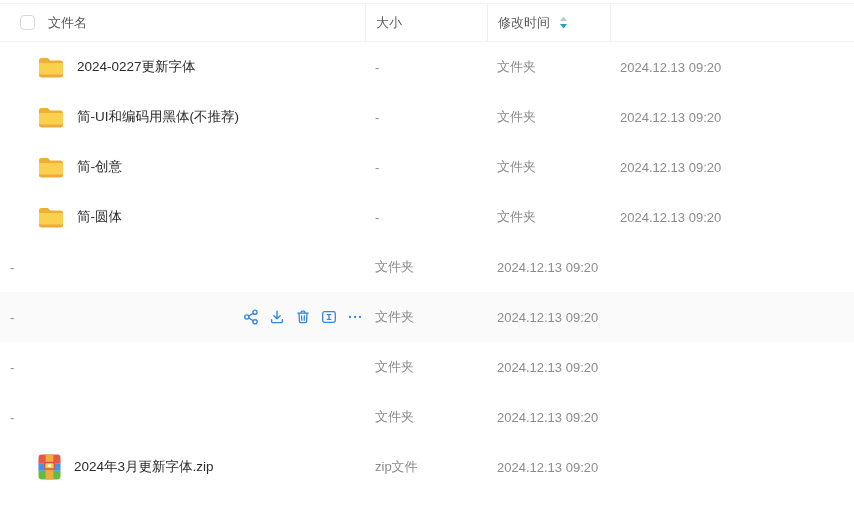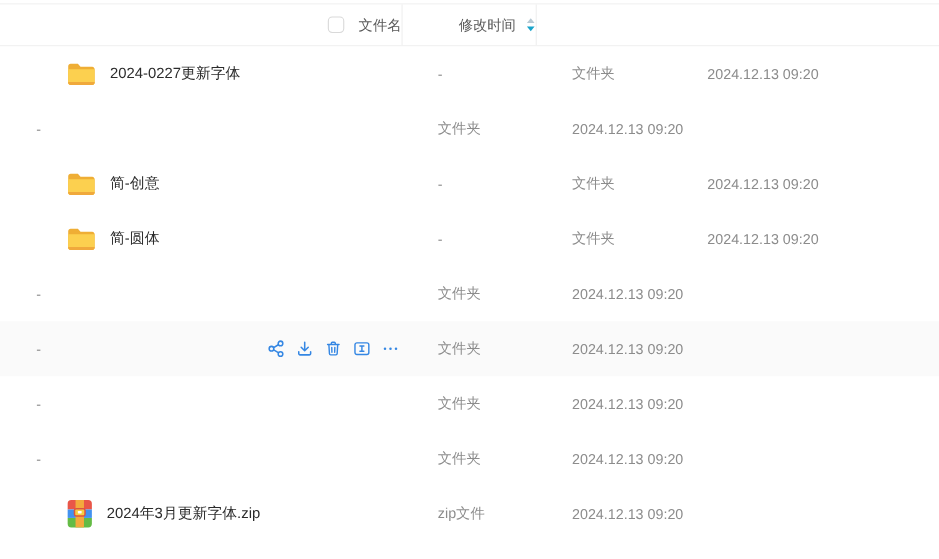--- a/index.html
+++ b/index.html
@@ -9,30 +9,30 @@
     -webkit-font-smoothing:antialiased;
   }
   .grid-cols{display:grid;grid-template-columns:365px 122px 123px 145px 1fr;}
 
   
   .list-header{
     height:37px;margin-top:3px;align-items:stretch;
     border-top:1px solid #f1f1f1;border-bottom:1px solid #f1f1f1;
     color:#595959;font-size:13px;
   }
-  .hcell{display:flex;align-items:center;padding-left:10px;border-left:1px solid #efefef;height:100%;justify-content:flex-end;}
+  .hcell{display:flex;align-items:center;padding-left:10px;border-left:1px solid #efefef;height:100%;}
   .hcell.first{border-left:none;padding-left:20px;gap:13px;}
   .checkbox{
     width:15px;height:15px;border:1px solid #d9d9d9;border-radius:4px;
     background:#fff;box-sizing:border-box;flex:0 0 auto;
   }
   .sort-wrap{margin-left:9px;display:inline-flex;cursor:pointer;}
 
   
-  .row{height:50px;align-items:center;position:relative;cursor:default;padding-left:23px;}
+  .row{height:50px;align-items:center;position:relative;cursor:default;}
   .row.hovered{background:#fafafa;}
   .name-cell{display:flex;align-items:center;padding-left:38px;gap:13px;min-width:0;}
   .file-name{font-size:13.5px;color:#2b2b2b;white-space:nowrap;overflow:hidden;text-overflow:ellipsis;}
   .file-icon{display:inline-flex;flex:0 0 auto;line-height:0;}
   .row-check{position:absolute;left:12px;top:17px;visibility:hidden;}
   .row.hovered .row-check{visibility:visible;}
   .actions{
     position:absolute;left:243px;top:0;height:100%;
     display:none;align-items:center;gap:10px;
   }
@@ -44,20 +44,23 @@
 <body>
 
 <div>
 
   <div class="grid-cols list-header">
     <div class="hcell first">
       <span class="checkbox"></span>
       <span>文件名</span>
     </div>
     <div class="hcell">
+      <span>大小</span>
+    </div>
+    <div class="hcell">
       <span>修改时间</span>
       <span class="sort-wrap">
         <svg width="9" height="13" viewBox="0 0 9 13">
           <path d="M4.5 0.6 L8 5 H1 Z" fill="#b7c9d4"></path>
           <path d="M4.5 12.4 L1 8 H8 Z" fill="#18a4cb"></path>
         </svg>
       </span>
     </div>
     <div class="hcell"></div>
   </div>
@@ -77,20 +80,32 @@
       <span class="file-name">2024-0227更新字体</span>
     </div>
 
     <div class="val">-</div>
     <div class="val">文件夹</div>
     <div class="val">2024.12.13 09:20</div>
     <div></div>
 
   </div>
       <div class="grid-cols row">
+    <div class="name-cell">
+
+      <span class="file-icon">
+        <svg width="26" height="22" viewBox="0 0 26 22">
+          <path d="M1 4.2C1 3 2 2 3.2 2h6.6l2.4 2.6h10.6C24 4.6 25 5.6 25 6.8V19c0 1.2-1 2.2-2.2 2.2H3.2C2 21.2 1 20.2 1 19Z" fill="#efae35"></path>
+          <path d="M1 7h24v12c0 1.2-1 2.2-2.2 2.2H3.2C2 21.2 1 20.2 1 19Z" fill="#fcd04f"></path>
+          <path d="M1 18.6h24V19c0 1.2-1 2.2-2.2 2.2H3.2C2 21.2 1 20.2 1 19Z" fill="#f0a93c"></path>
+        </svg>
+      </span>
+
+      <span class="file-name">简-UI和编码用黑体(不推荐)</span>
+    </div>
 
     <div class="val">-</div>
     <div class="val">文件夹</div>
     <div class="val">2024.12.13 09:20</div>
     <div></div>
 
   </div>
       <div class="grid-cols row">
     <div class="name-cell">
 

